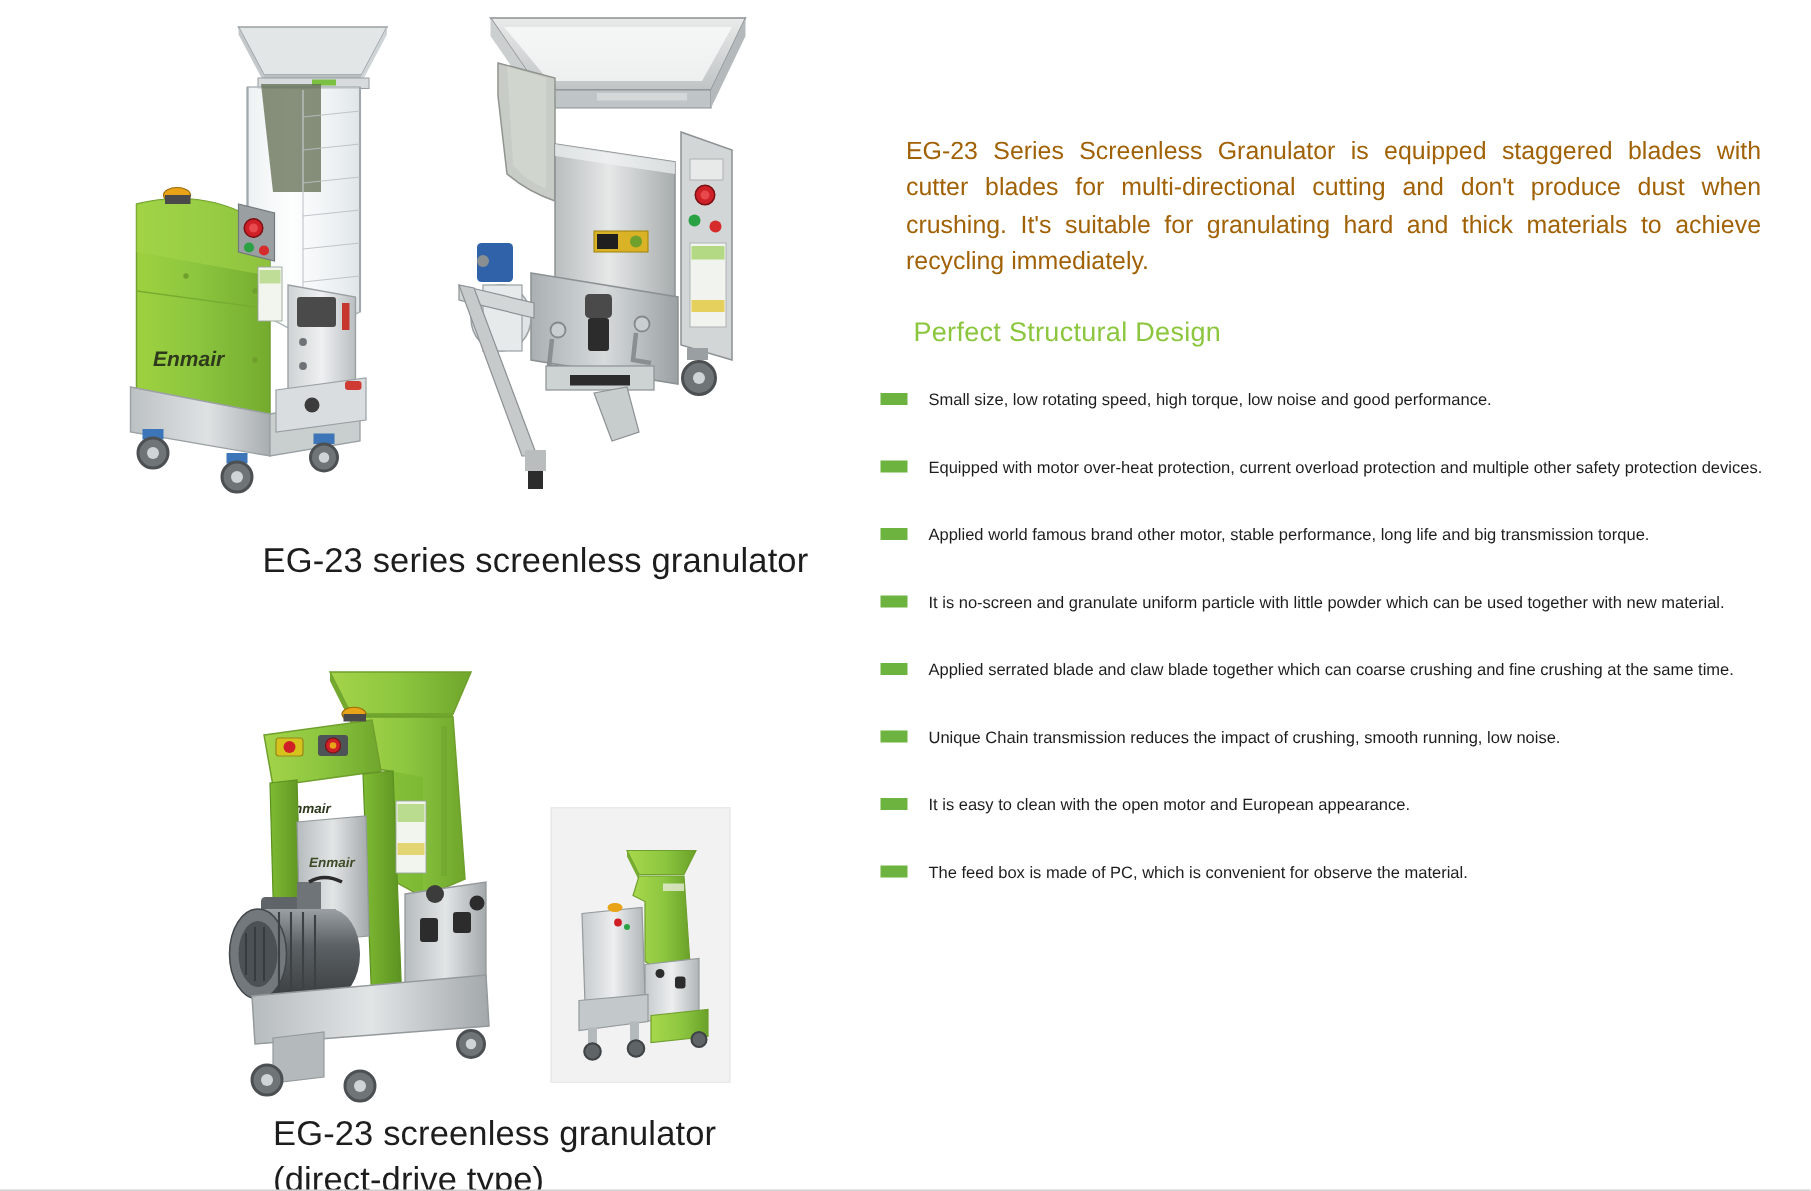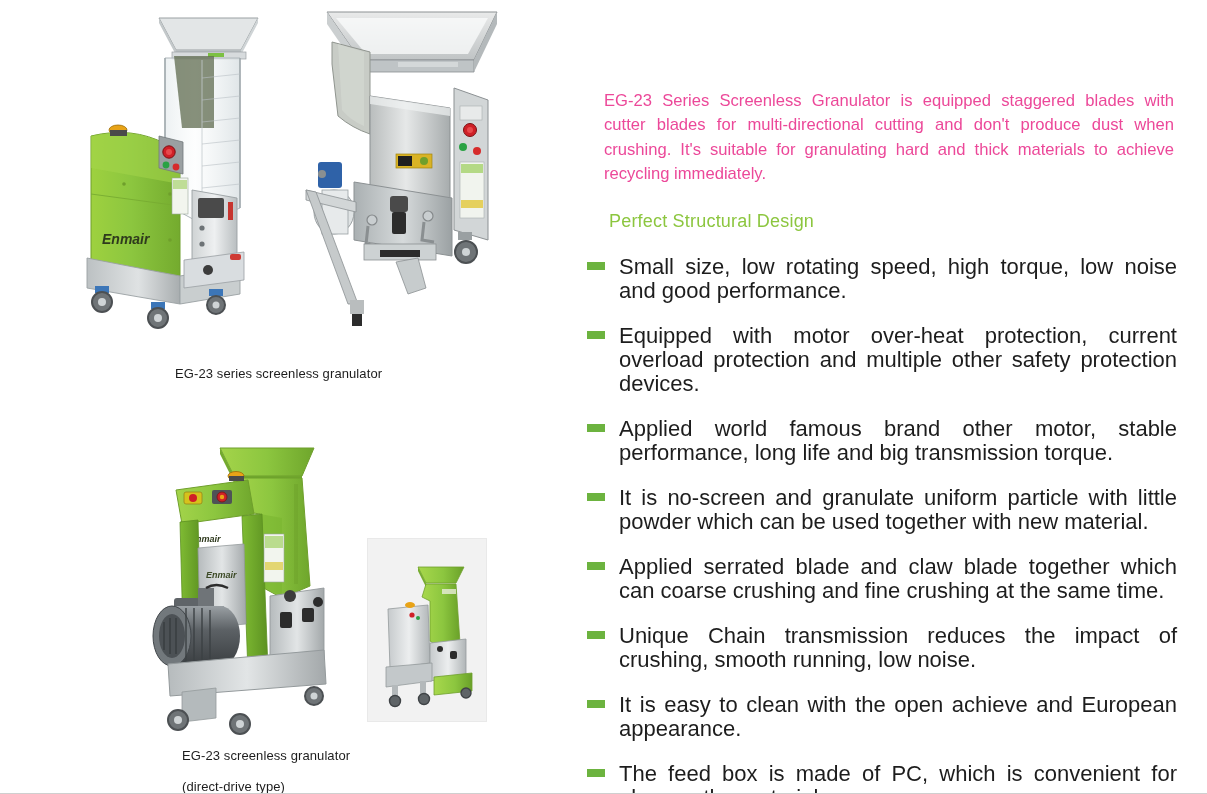--- a/index.html
+++ b/index.html
@@ -14,21 +14,21 @@
     font-family: "Liberation Sans", sans-serif;
     color: #1a1a1a;
     border-bottom: 1px solid #cfcfcf;
   }
 
   
   .left-col { position: absolute; left: 0; top: 0; width: 580px; height: 794px; }
 
   .caption {
     position: absolute;
-    font-size: 13px;
+    font-size: 23px;
     line-height: 31px;
     color: #1d1d1d;
     letter-spacing: 0.1px;
     white-space: nowrap;
   }
   #caption-top  { left: 175px; top: 358px; }
   #caption-bot  { left: 182px; top: 740px; }
   .caption div { display: block; }
 
   
@@ -53,39 +53,39 @@
   .right-col {
     position: absolute; left: 604px; top: 0;
     width: 572px; height: 794px;
   }
 
   #intro {
     position: absolute; left: 0; top: 72px; width: 570px;
     font-size: 16.6px;
     line-height: 24.6px;
     text-align: justify;
-    color: #ec4899;
+    color: #a16207;
   }
 
   #section-heading {
     position: absolute; left: 5px; top: 211px;
     font-size: 18px;
     color: #8cc63f;
     letter-spacing: 0.2px;
     font-weight: normal;
     margin: 0;
   }
 
   #features { position: absolute; left: -21px; top: 255px; width: 594px; }
 
   .feature {
     position: relative;
     padding-left: 36px;
     margin-bottom: 21px;
-    font-size: 22px;
+    font-size: 11px;
     line-height: 24px;
     text-align: justify;
     color: #1d1d1d;
   }
   .feature:last-child { margin-bottom: 0; }
   .feature .marker {
     position: absolute; left: 4px; top: 7px;
     width: 18px; height: 8px;
     background: #6cb33f;
   }
@@ -472,20 +472,20 @@
     <li class="feature">
       <span class="marker"></span>
       <span class="ftext">Applied serrated blade and claw blade together which can coarse crushing and fine crushing at the same time.</span>
     </li>
     <li class="feature">
       <span class="marker"></span>
       <span class="ftext">Unique Chain transmission reduces the impact of crushing, smooth running, low noise.</span>
     </li>
     <li class="feature">
       <span class="marker"></span>
-      <span class="ftext">It is easy to clean with the open achieve and European appearance.</span>
+      <span class="ftext">It is easy to clean with the open motor and European appearance.</span>
     </li>
     <li class="feature">
       <span class="marker"></span>
       <span class="ftext">The feed box is made of PC, which is convenient for observe the material.</span>
     </li>
   </ul>
 </div>
 
 </body></html>

